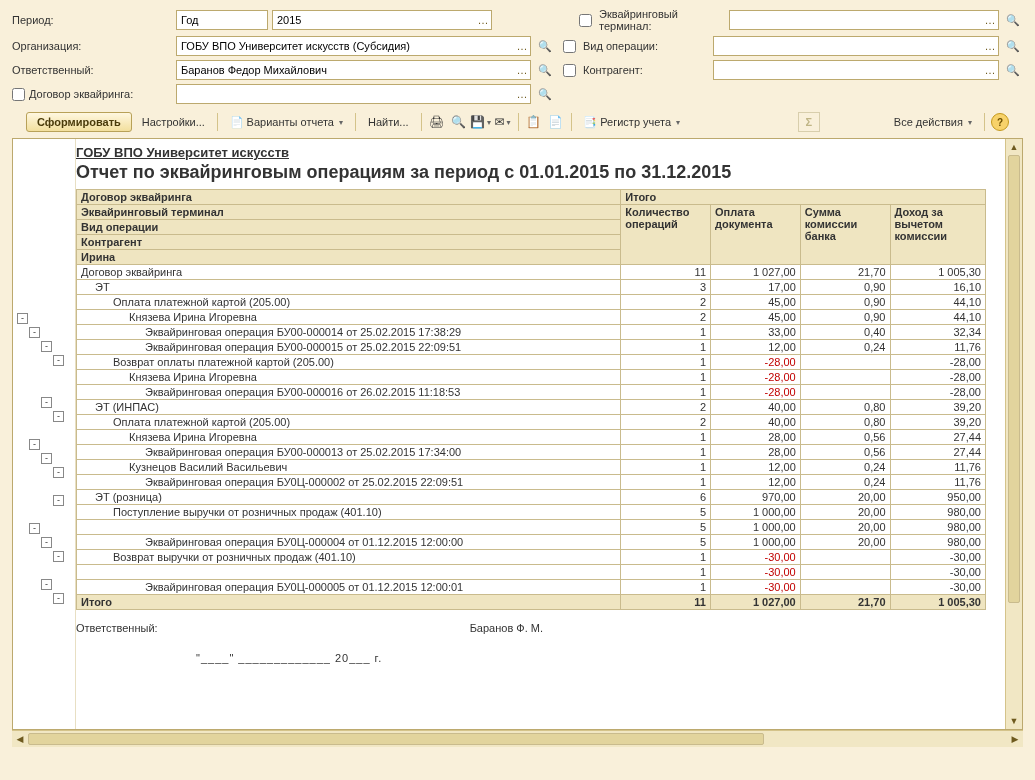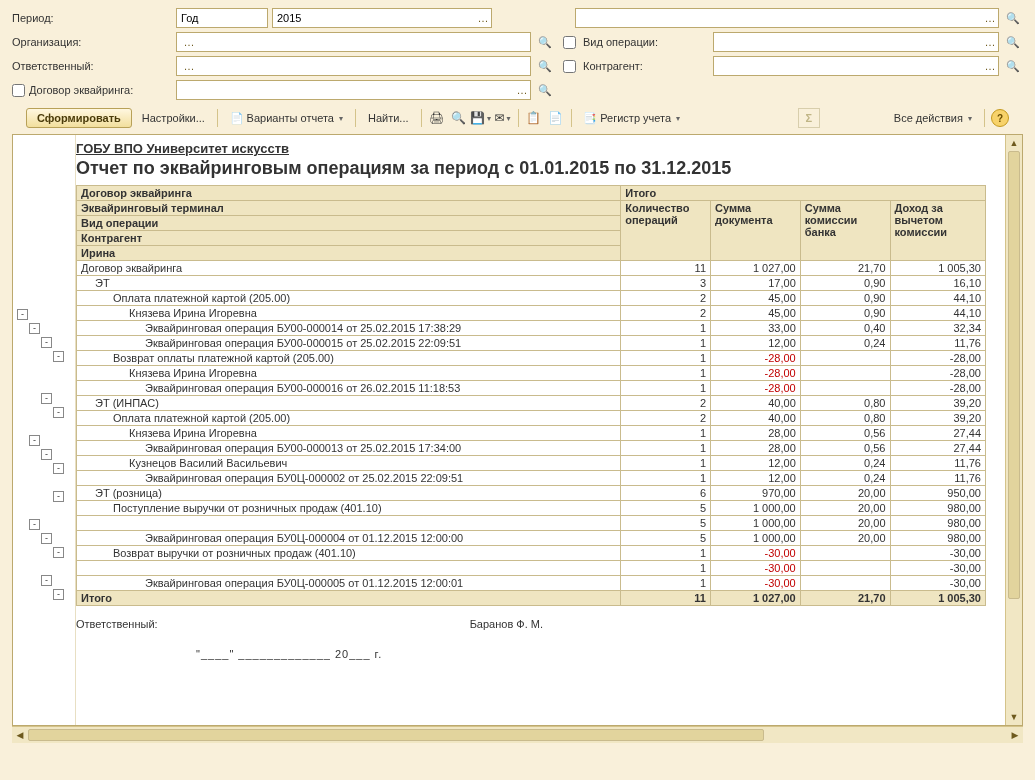--- a/index.html
+++ b/index.html
@@ -198,50 +198,56 @@
       <div class="input-box period-sel">
         <input readonly="" value="Год" style="">
         <div class="picker">…</div>
       </div>
       <div class="input-box period-val">
         <input readonly="" value="2015" style="">
         <div class="picker">…</div>
       </div>
       <div style="width:75px"></div>
       <div class="right-col">
+        <div class="rlbl">
+          <input type="checkbox" style="">
+          <span>Эквайринговый терминал:</span>
+        </div>
         <div class="input-box rinput">
           <input value="" style="">
           <div class="picker">…</div>
         </div>
         <div class="mag">🔍</div>
       </div>
     </div>
 
     <div class="filters-row">
       <div class="lbl">Организация:</div>
       <div class="input-box" style="width:355px">
+        <input readonly="" value="ГОБУ ВПО Университет искусств (Субсидия)" style="">
         <div class="picker">…</div>
       </div>
       <div class="mag">🔍</div>
       <div class="right-col">
         <div class="rlbl">
           <input type="checkbox" style="">
           <span>Вид операции:</span>
         </div>
         <div class="input-box rinput">
           <input value="" style="">
           <div class="picker">…</div>
         </div>
         <div class="mag">🔍</div>
       </div>
     </div>
 
     <div class="filters-row">
       <div class="lbl">Ответственный:</div>
       <div class="input-box" style="width:355px">
+        <input readonly="" value="Баранов Федор Михайлович" style="">
         <div class="picker">…</div>
       </div>
       <div class="mag">🔍</div>
       <div class="right-col">
         <div class="rlbl">
           <input type="checkbox" style="">
           <span>Контрагент:</span>
         </div>
         <div class="input-box rinput">
           <input value="" style="">
@@ -320,21 +326,21 @@
 
         <table class="rep">
           <tbody>
               <tr class="lead">
             <th style="width:470px">Договор эквайринга</th>
             <th colspan="4">Итого</th>
           </tr>
           <tr class="lead">
                 <th>Эквайринговый терминал</th>
                 <th rowspan="4" style="width:70px">Количество операций</th>
-                <th rowspan="4" style="width:70px">Сумма документа</th>
+                <th rowspan="4" style="width:70px">Оплата документа</th>
                 <th rowspan="4" style="width:70px">Сумма комиссии банка</th>
                 <th rowspan="4" style="width:75px">Доход за вычетом комиссии</th>
               </tr>
           <tr class="lead">
                 <th>Вид операции</th>
               </tr>
           <tr class="lead">
                 <th>Контрагент</th>
               </tr>
           <tr class="lead">

